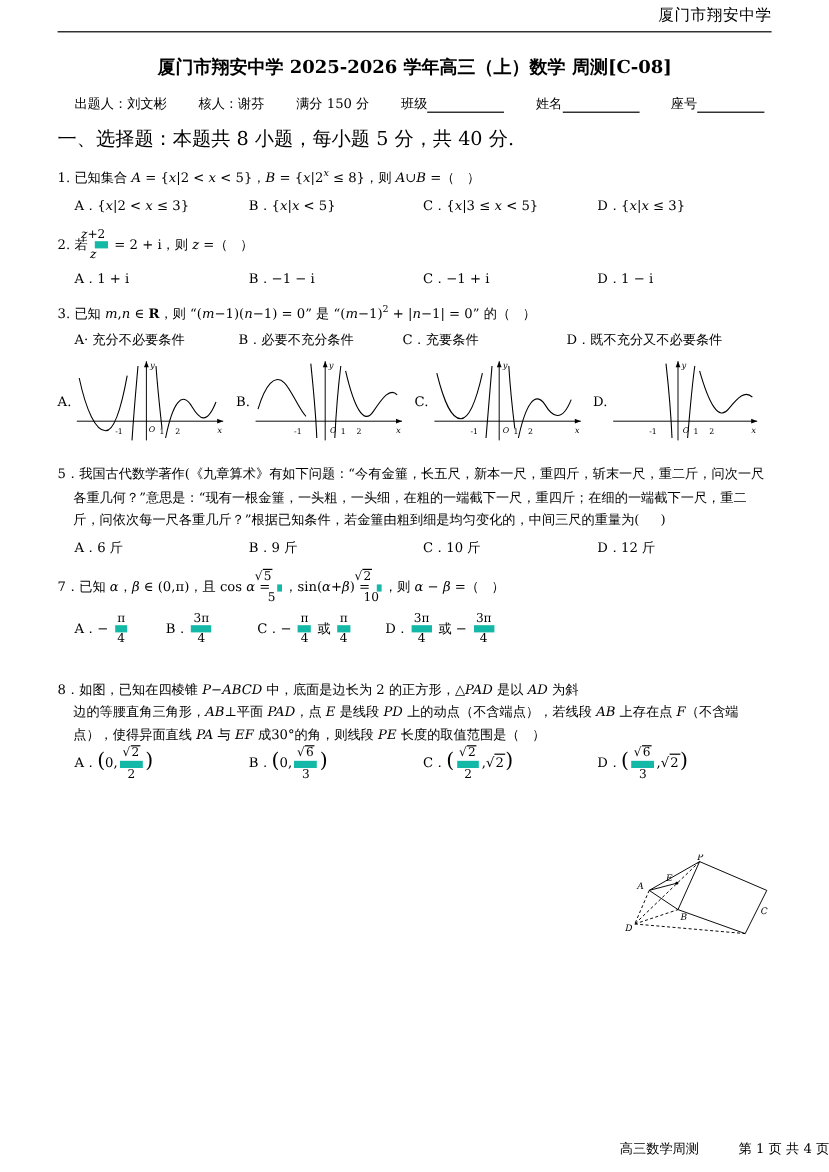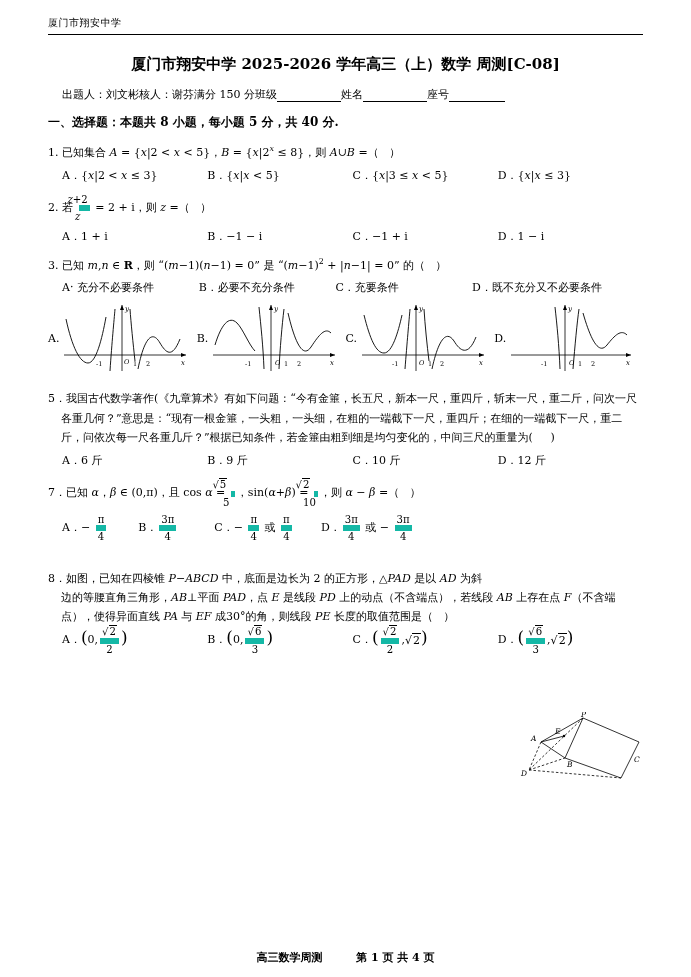--- a/index.html
+++ b/index.html
@@ -6,45 +6,45 @@
   body{
     width:691px;height:977px;
     background:#ffffff;
     font-family:"DejaVu Serif","Liberation Serif",serif;
     color:#000;
     font-size:11px;
     position:relative;
     overflow:hidden;
   }
   .page{position:relative;width:691px;height:977px;box-sizing:border-box;padding:0 48px;}
-  .hdr{text-align:left;font-size:10px;padding-top:16px;letter-spacing:.5px;}
+  .hdr{text-align:right;font-size:13px;padding-top:4px;letter-spacing:.5px;}
   .hdr-rule{border-bottom:1px solid #000;margin:4px 0 0 0;}
   h1.title{
     text-align:center;font-size:15px;font-weight:bold;margin:20px 0 0 0;
     font-family:"DejaVu Serif","Liberation Serif",serif;
   }
   .meta{
-    margin-top:13px;font-size:11px;display:flex;justify-content:flex-start;
+    margin-top:13px;font-size:11px;display:flex;justify-content:space-between;
     padding:0 6px 0 14px;
   }
   .meta span{white-space:nowrap;}
   .u{display:inline-block;border-bottom:1px solid #000;}
-  .sec{margin-top:12px;font-size:12px;font-weight:bold;}
+  .sec{margin-top:12px;font-size:16px;font-weight:normal;}
   .q{margin-top:11px;font-size:11px;line-height:1.75;}
   .q-ind{padding-left:13px;text-indent:-13px;}
   .opts{display:flex;margin-top:6px;padding-left:14px;font-size:11px;}
   .opts>div{flex:1;}
   sup{font-size:.72em;vertical-align:super;}
   .frac{display:inline-block;vertical-align:middle;text-align:center;font-size:.92em;line-height:1.12;margin:0 2px;}
   .frac .num{display:block;border-bottom:6px solid #14b8a6;padding:0 2px;}
   .frac .den{display:block;padding:0 2px;}
   .rad{display:inline-block;}
   .rad .bar{border-top:1px solid #000;padding:0 1px;}
   .footer{
-    position:absolute;left:0;right:0;bottom:12px;text-align:center;font-size:11px;font-weight:bold;margin-top:16px;
+    position:absolute;left:0;right:0;bottom:12px;text-align:right;font-size:11px;font-weight:normal;margin-top:16px;
   }
   .footer .fsp{display:inline-block;width:26px;}
   .graphs{display:flex;margin-top:4px;align-items:flex-start;}
   .graphs .gi{display:flex;align-items:center;}
   .glabel{font-size:11px;padding-right:1px;}
 </style>
 </head>
 <body>
 
 <div class="page">

